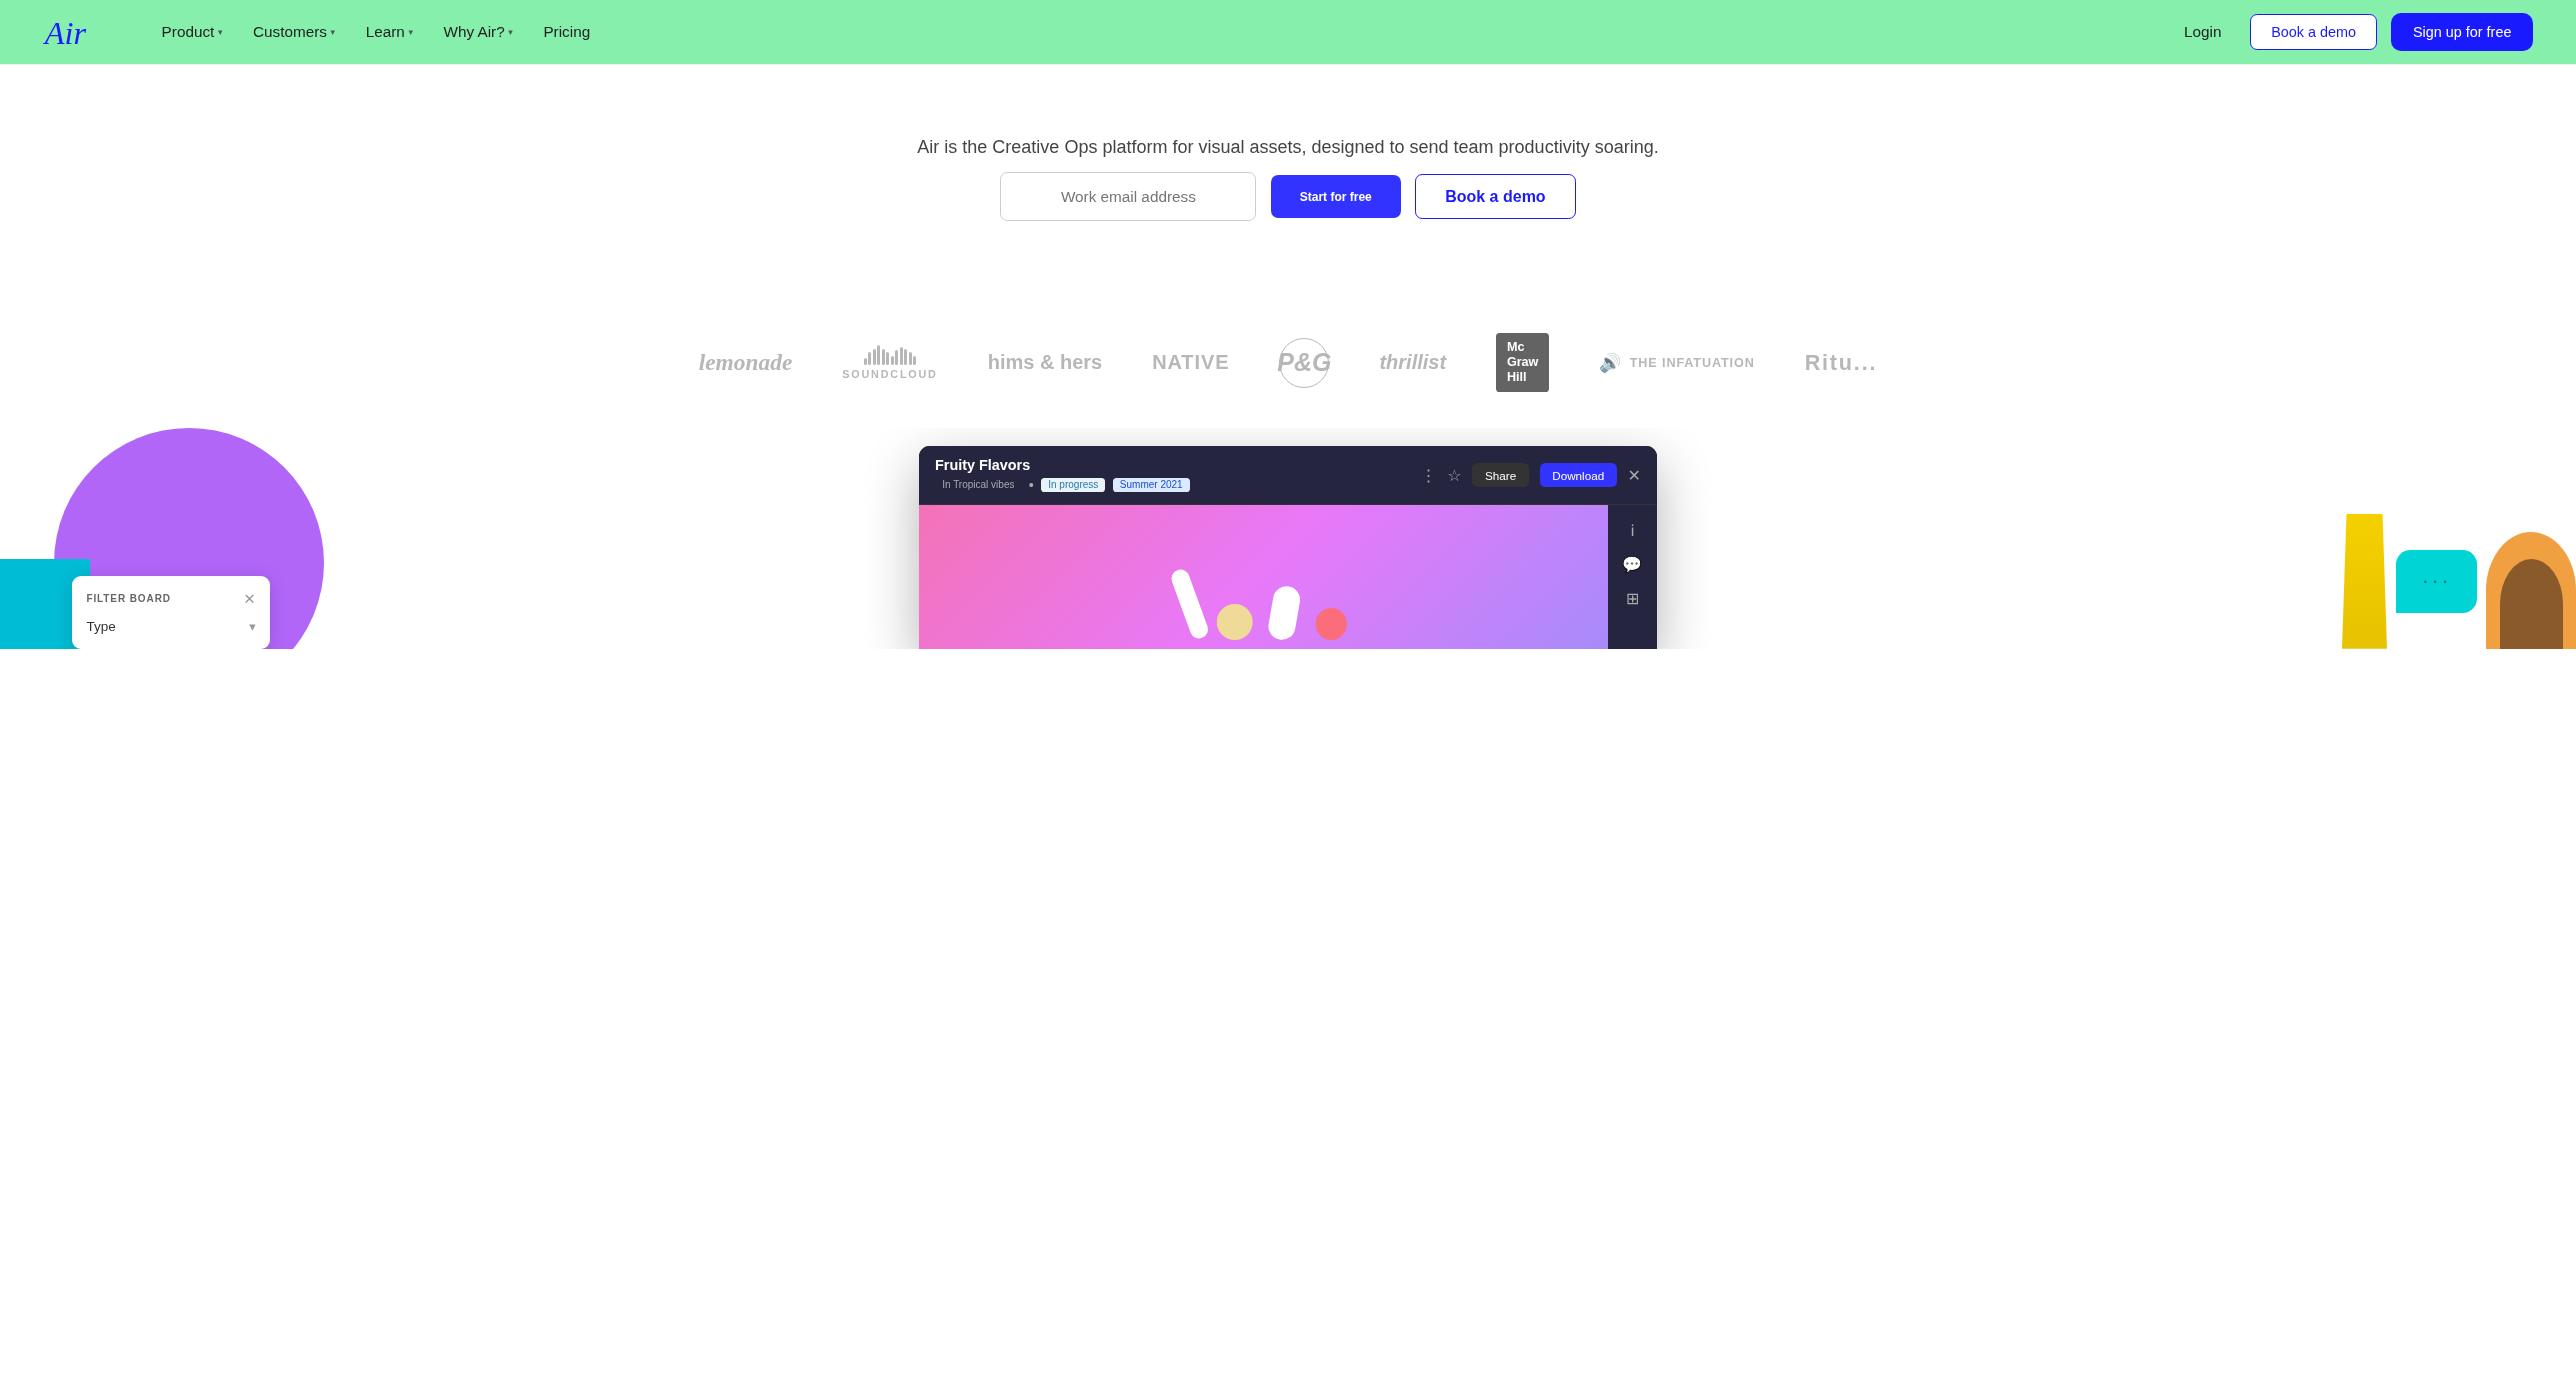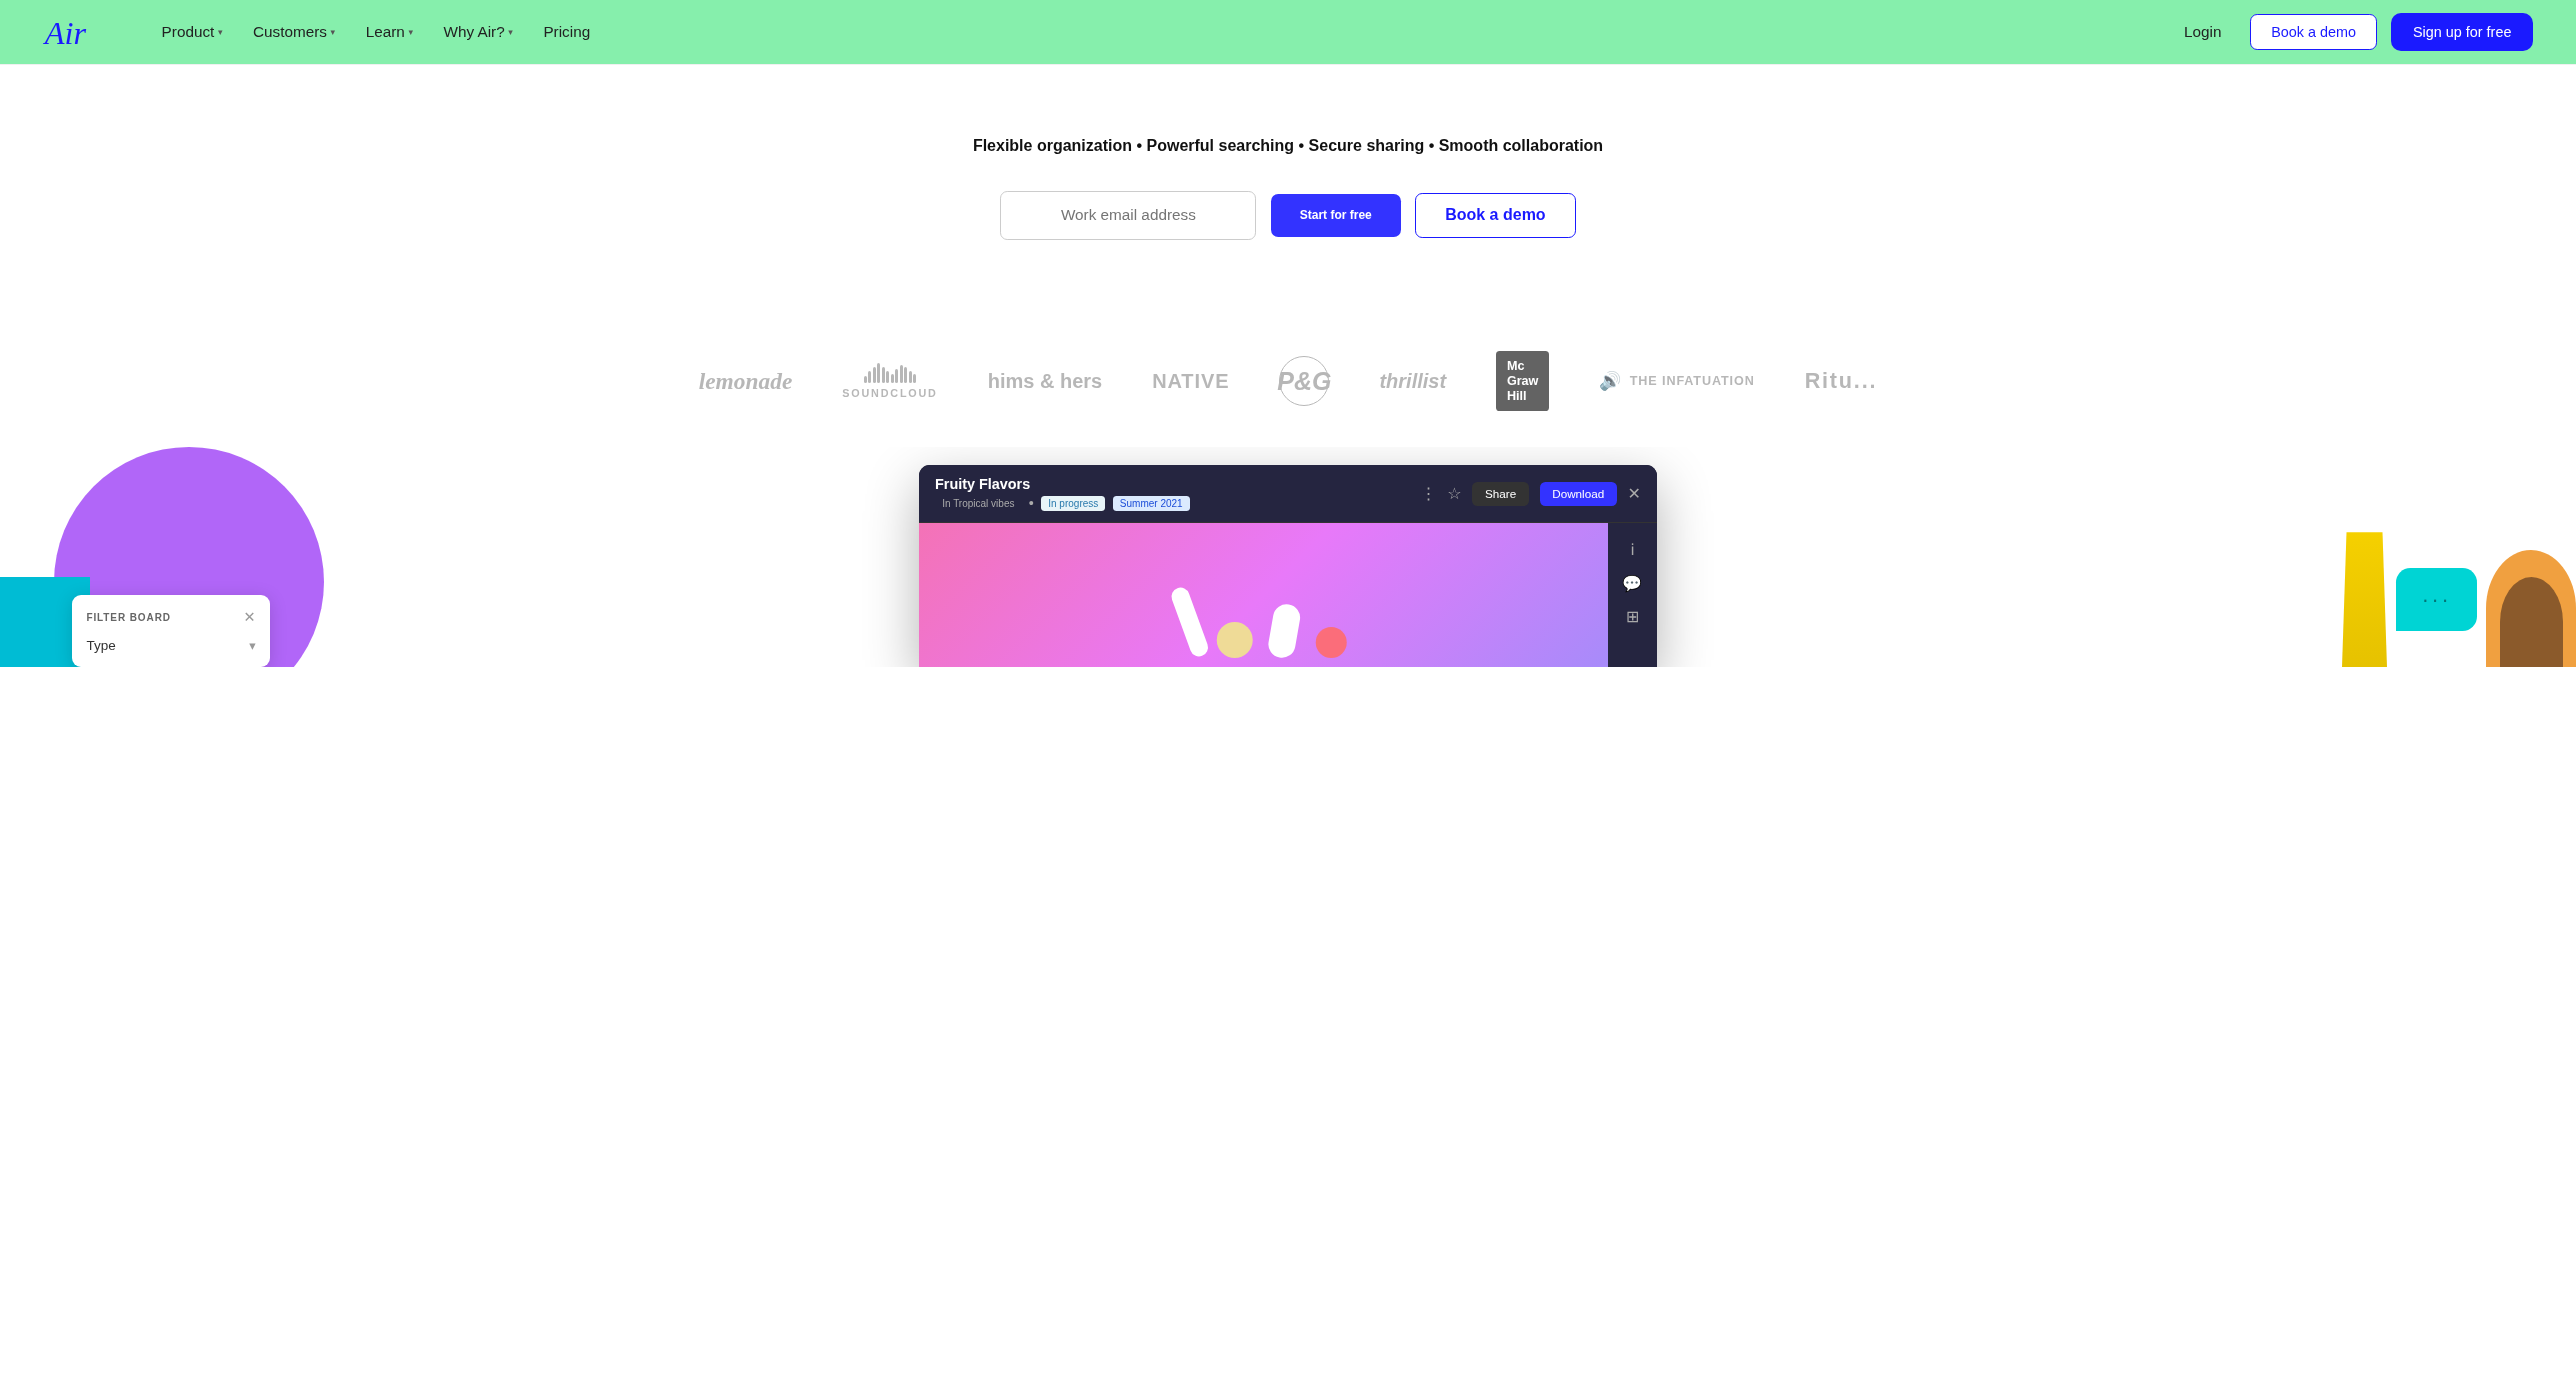--- a/index.html
+++ b/index.html
@@ -404,21 +404,21 @@
     </div>
   </div>
   <div class="nav-actions">
     <button class="btn-login">Login</button>
     <button class="btn-book-demo">Book a demo</button>
     <button class="btn-signup">Sign up for free</button>
   </div>
 </nav>
 
 <section class="hero">
-  <p class="hero-features">Flexible organization • Powerful searching • Secure sharing • Smooth collaboration</p>
+  <p class="hero-subtitle">Air is the Creative Ops platform for visual assets, designed to send team productivity soaring.</p>
   <div class="hero-cta">
     <input class="email-input" type="email" placeholder="Work email address" style="">
     <button class="btn-start-free">Start for free</button>
     <button class="btn-book-demo-hero">Book a demo</button>
   </div>
 </section>
 
 <section class="logos-section">
   <div class="logo-item logo-lemonade">lemonade</div>
   <div class="logo-item logo-soundcloud">

